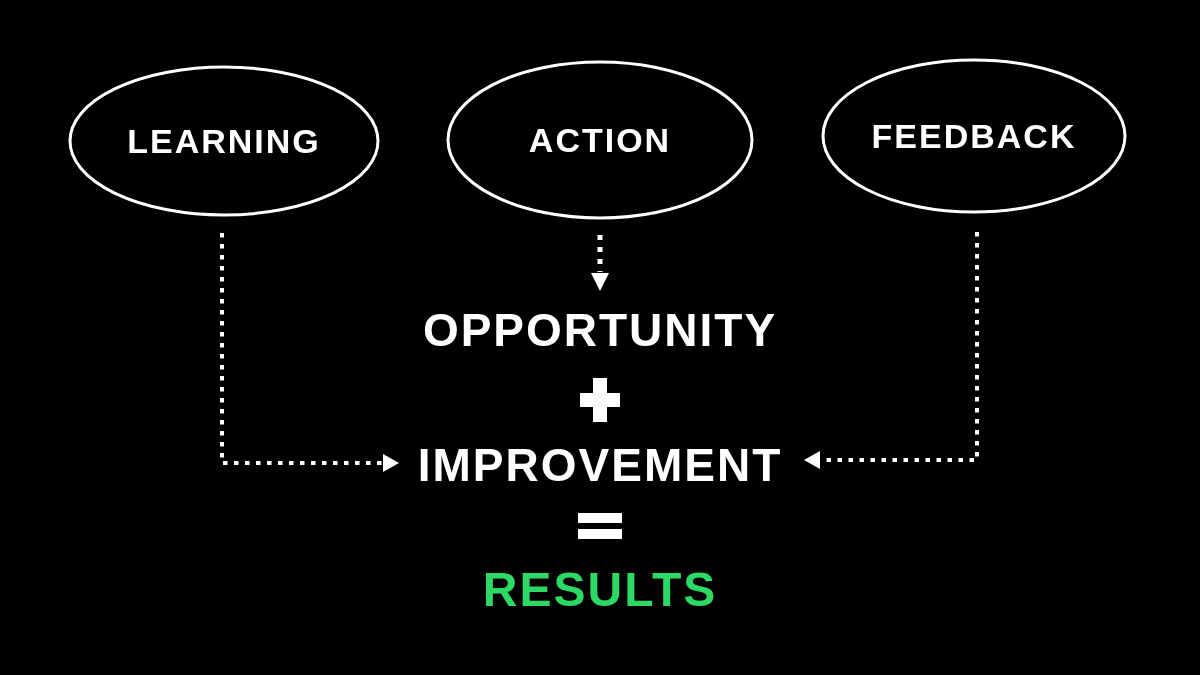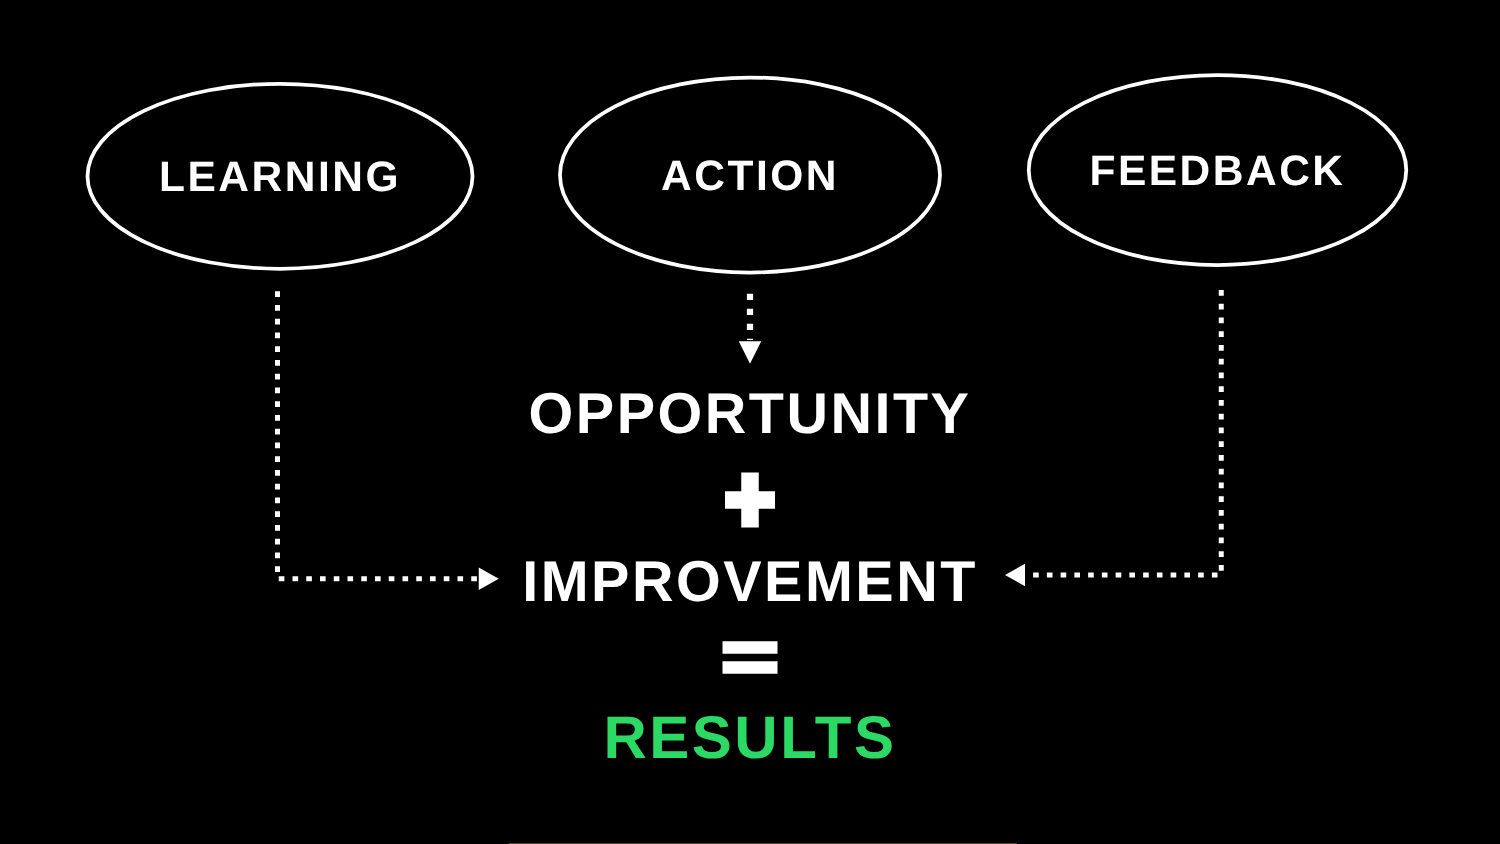--- a/index.html
+++ b/index.html
@@ -4,21 +4,21 @@
 <style>
   html, body {
     margin: 0;
     padding: 0;
     background: #000000;
   }
   .stage {
     position: relative;
     width: 1200px;
     height: 675px;
-    background: #fde047;
+    background: #8b5cf6;
     overflow: hidden;
     font-family: "Liberation Sans", sans-serif;
   }
   svg { display: block; }
   .node-label {
     font-family: "Liberation Sans", sans-serif;
     font-weight: bold;
     font-size: 34px;
     letter-spacing: 2px;
     fill: #ffffff;

